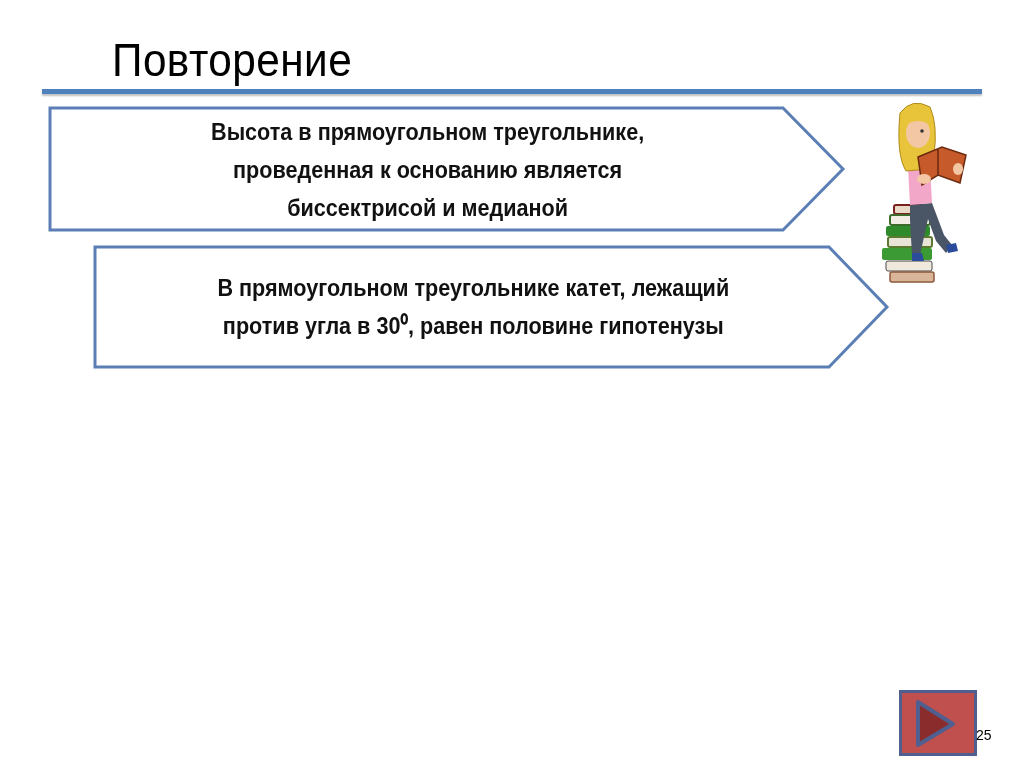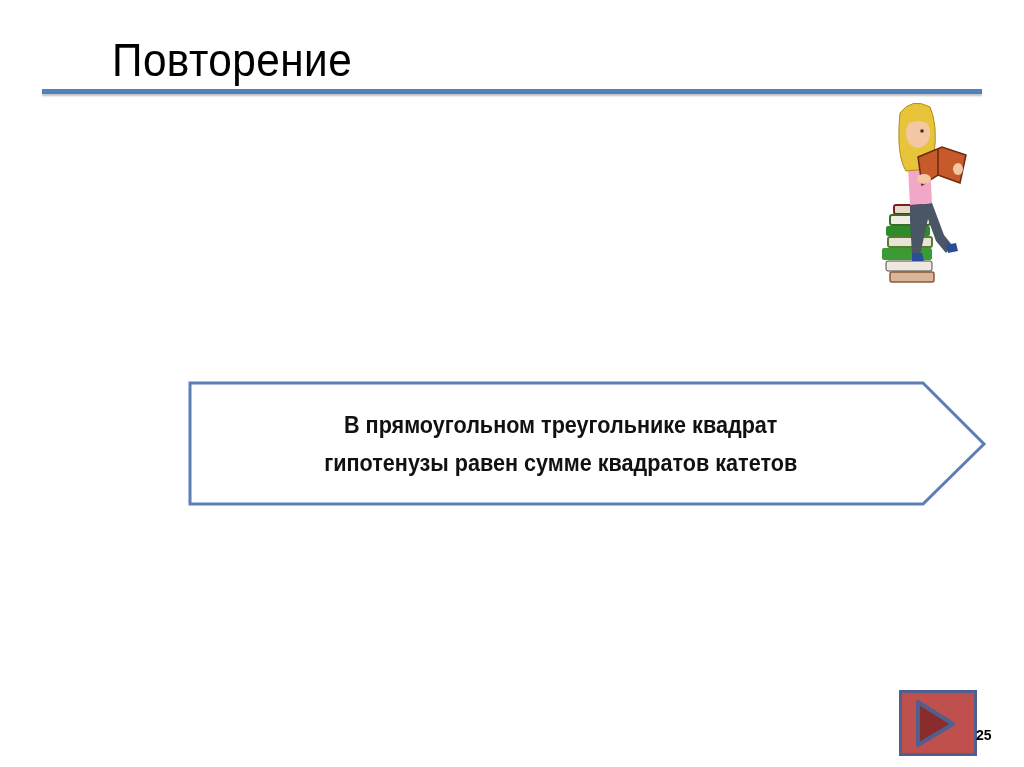--- a/index.html
+++ b/index.html
@@ -21,45 +21,57 @@
   .arrow-shape svg { position: absolute; left: 0; top: 0; }
   .arrow-text {
     position: absolute; display: flex; align-items: center; justify-content: center;
     text-align: center; font-weight: bold; color: #111; font-size: 24px; line-height: 38px;
     font-family: "Liberation Sans", sans-serif;
   }
   .arrow-text span { transform: scaleX(0.9); display: inline-block; }
   .figure { position: absolute; left: 872px; top: 95px; width: 100px; height: 200px; }
   .nav-button { position: absolute; left: 899px; top: 690px; width: 78px; height: 66px; cursor: pointer; }
   .page-num {
-    position: absolute; left: 976px; top: 727px; font-size: 14px; font-weight: bold; color: #000;
+    position: absolute; left: 976px; top: 727px; font-size: 14px; font-weight: normal; color: #000;
     font-family: "Liberation Sans", sans-serif;
   }
 </style>
 </head>
 <body>
 
 <div class="slide">
 
   <div class="title">Повторение</div>
   <div class="divider"></div>
 
-
-
-  <div class="arrow-shape" style="left:188px; top:381px; width:800px; height:127px;">
-    <svg width="800" height="127">
-      <polygon points="2,2 735,2 796,63 735,123 2,123" fill="#fff" stroke="#5B7FB5" stroke-width="3" stroke-linejoin="miter"></polygon>
+  <div class="arrow-shape" style="left:48px; top:106px; width:800px; height:128px;">
+    <svg width="800" height="128">
+      <polygon points="2,2 735,2 795,63 735,124 2,124" fill="#fff" stroke="#5B7FB5" stroke-width="3" stroke-linejoin="miter"></polygon>
     </svg>
-    <div class="arrow-text" style="left:0px; top:2px; width:745px; height:122px;">
+    <div class="arrow-text" style="left:20px; top:4px; width:720px; height:120px;">
       <span>
-        <div>В прямоугольном треугольнике квадрат</div>
-        <div>гипотенузы равен сумме квадратов катетов</div>
+        <div>Высота в прямоугольном треугольнике,</div>
+        <div>проведенная к основанию является</div>
+        <div>биссектрисой и медианой</div>
       </span>
     </div>
   </div>
+
+  <div class="arrow-shape" style="left:93px; top:245px; width:800px; height:126px;">
+    <svg width="800" height="126">
+      <polygon points="2,2 736,2 794,62 736,122 2,122" fill="#fff" stroke="#5B7FB5" stroke-width="3" stroke-linejoin="miter"></polygon>
+    </svg>
+    <div class="arrow-text" style="left:0px; top:2px; width:760px; height:120px;">
+      <span>
+        <div>В прямоугольном треугольнике катет, лежащий</div>
+        <div>против угла в 30⁰, равен половине гипотенузы</div>
+      </span>
+    </div>
+  </div>
+
 
   <div class="figure">
     <svg width="100" height="200" viewBox="0 0 100 200">
 
       <rect x="22" y="110" width="36" height="9" rx="2" fill="#e8d9c8" stroke="#7a2020" stroke-width="2"></rect>
       <rect x="18" y="120" width="40" height="10" rx="2" fill="#f1ede4" stroke="#3b6b2a" stroke-width="2"></rect>
       <rect x="14" y="131" width="44" height="10" rx="2" fill="#2f8a2c"></rect>
       <rect x="16" y="142" width="44" height="10" rx="2" fill="#e9e4d8" stroke="#5a7b2d" stroke-width="2"></rect>
       <rect x="10" y="153" width="50" height="12" rx="2" fill="#3c9a35"></rect>
       <rect x="14" y="166" width="46" height="10" rx="2" fill="#efe8dc" stroke="#4a4a4a" stroke-width="1"></rect>

